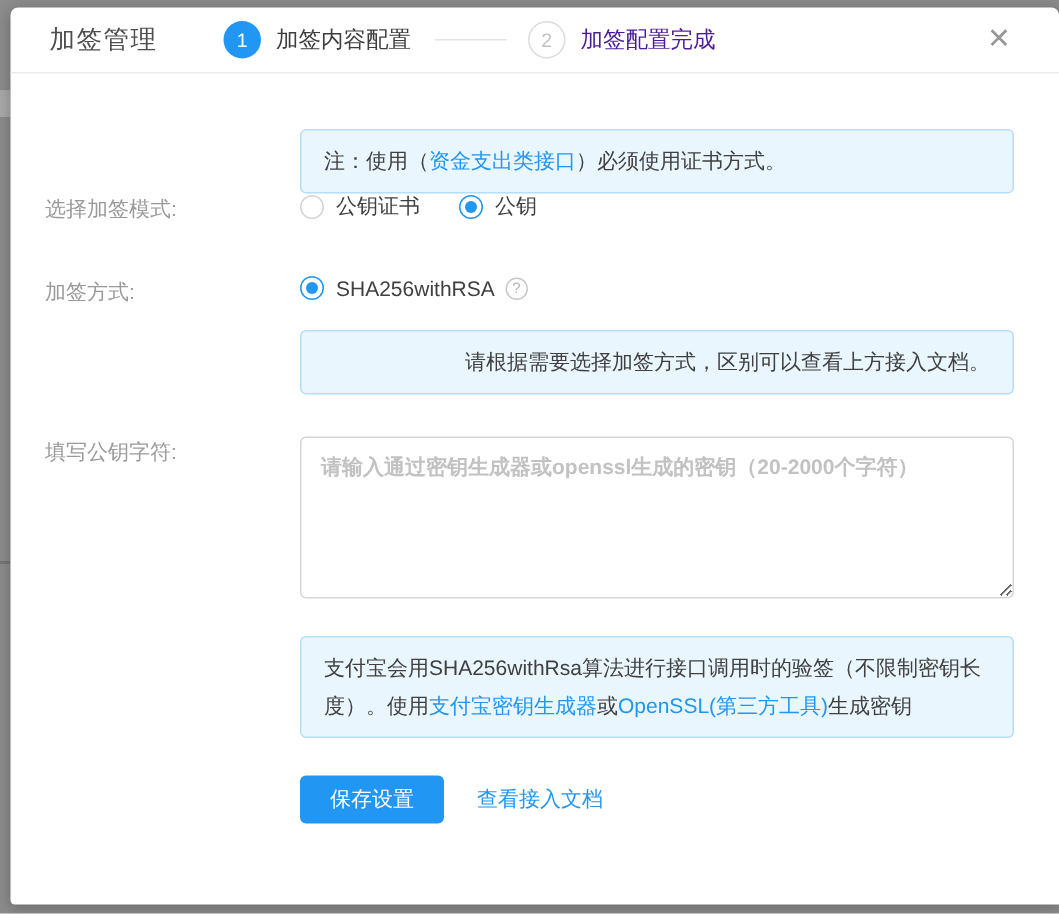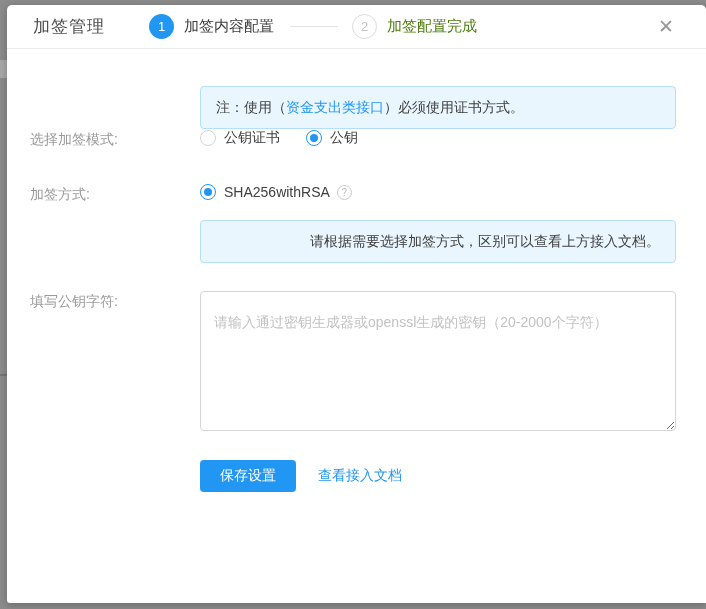--- a/index.html
+++ b/index.html
@@ -44,21 +44,21 @@
     width: 25px; height: 25px;
     border-radius: 50%;
     display: flex; align-items: center; justify-content: center;
     font-size: 13px;
     flex: none;
   }
   .step-circle.active { background: #2196f3; color: #ffffff; }
   .step-circle.inactive { background: #ffffff; border: 1px solid #dcdcdc; color: #c4c4c4; }
   .step-label { font-size: 15px; margin-left: 10px; }
   .step-label.active { color: #3d3d3d; }
-  .step-label.inactive { color: #4d7c0f; }
+  .step-label.inactive { color: #4c1d95; }
   .step-connector {
     width: 48px; height: 0;
     border-top: 1px solid #e2e2e2;
     margin: 0 14px 0 16px;
   }
   .close-btn {
     margin-left: auto;
     font-size: 19px;
     color: #979797;
     cursor: pointer;
@@ -122,30 +122,31 @@
 
   .mt-note1 { margin-top: 17px; }
   .mt-row2  { margin-top: 35px; }
   .mt-note2 { margin-top: 16px; text-align: right; }
   .mt-row3  { margin-top: 28px; }
   .mt-note3 { margin-top: 20px; }
   .mt-footer{ margin-top: 25px; }
 
   .pubkey-textarea {
     width: 100%;
-    height: 140px;
+    height: 108px;
     border: 1px solid #d6d6d6;
     border-radius: 4px;
-    padding: 19px 13px;
+    padding: 8px 13px;
     font-family: "Liberation Sans", "DejaVu Sans", sans-serif;
     font-size: 14px;
     color: #333333;
     resize: both;
     outline: none;
     line-height: 22px;
+    font-weight: bold;
   }
   .pubkey-textarea::placeholder { color: #c2c2c2; }
 
   .footer-actions { display: flex; align-items: center; gap: 22px; }
   .save-btn {
     background: #2196f3;
     color: #ffffff;
     border: none;
     border-radius: 4px;
     height: 32px;
@@ -223,20 +224,26 @@
       <div class="note-box">请根据需要选择加签方式，区别可以查看上方接入文档。</div>
     </div>
 
     <div class="form-row mt-row3">
       <div class="form-label">填写公钥字符:</div>
       <div>
         <textarea class="pubkey-textarea" placeholder="请输入通过密钥生成器或openssl生成的密钥（20-2000个字符）" style=""></textarea>
       </div>
     </div>
 
+    <div class="form-row mt-note3">
+      <div></div>
+      <div class="note-box">
+        <span>支付宝会用SHA256withRsa算法进行接口调用时的验签（不限制密钥长度）。使用</span><a class="inline-link">支付宝密钥生成器</a><span>或</span><a class="inline-link">OpenSSL(第三方工具)</a><span>生成密钥</span>
+      </div>
+    </div>
 
     <div class="form-row mt-footer">
       <div></div>
       <div class="footer-actions">
         <button class="save-btn">保存设置</button>
         <a class="doc-link inline-link">查看接入文档</a>
       </div>
     </div>
 
   </div>

